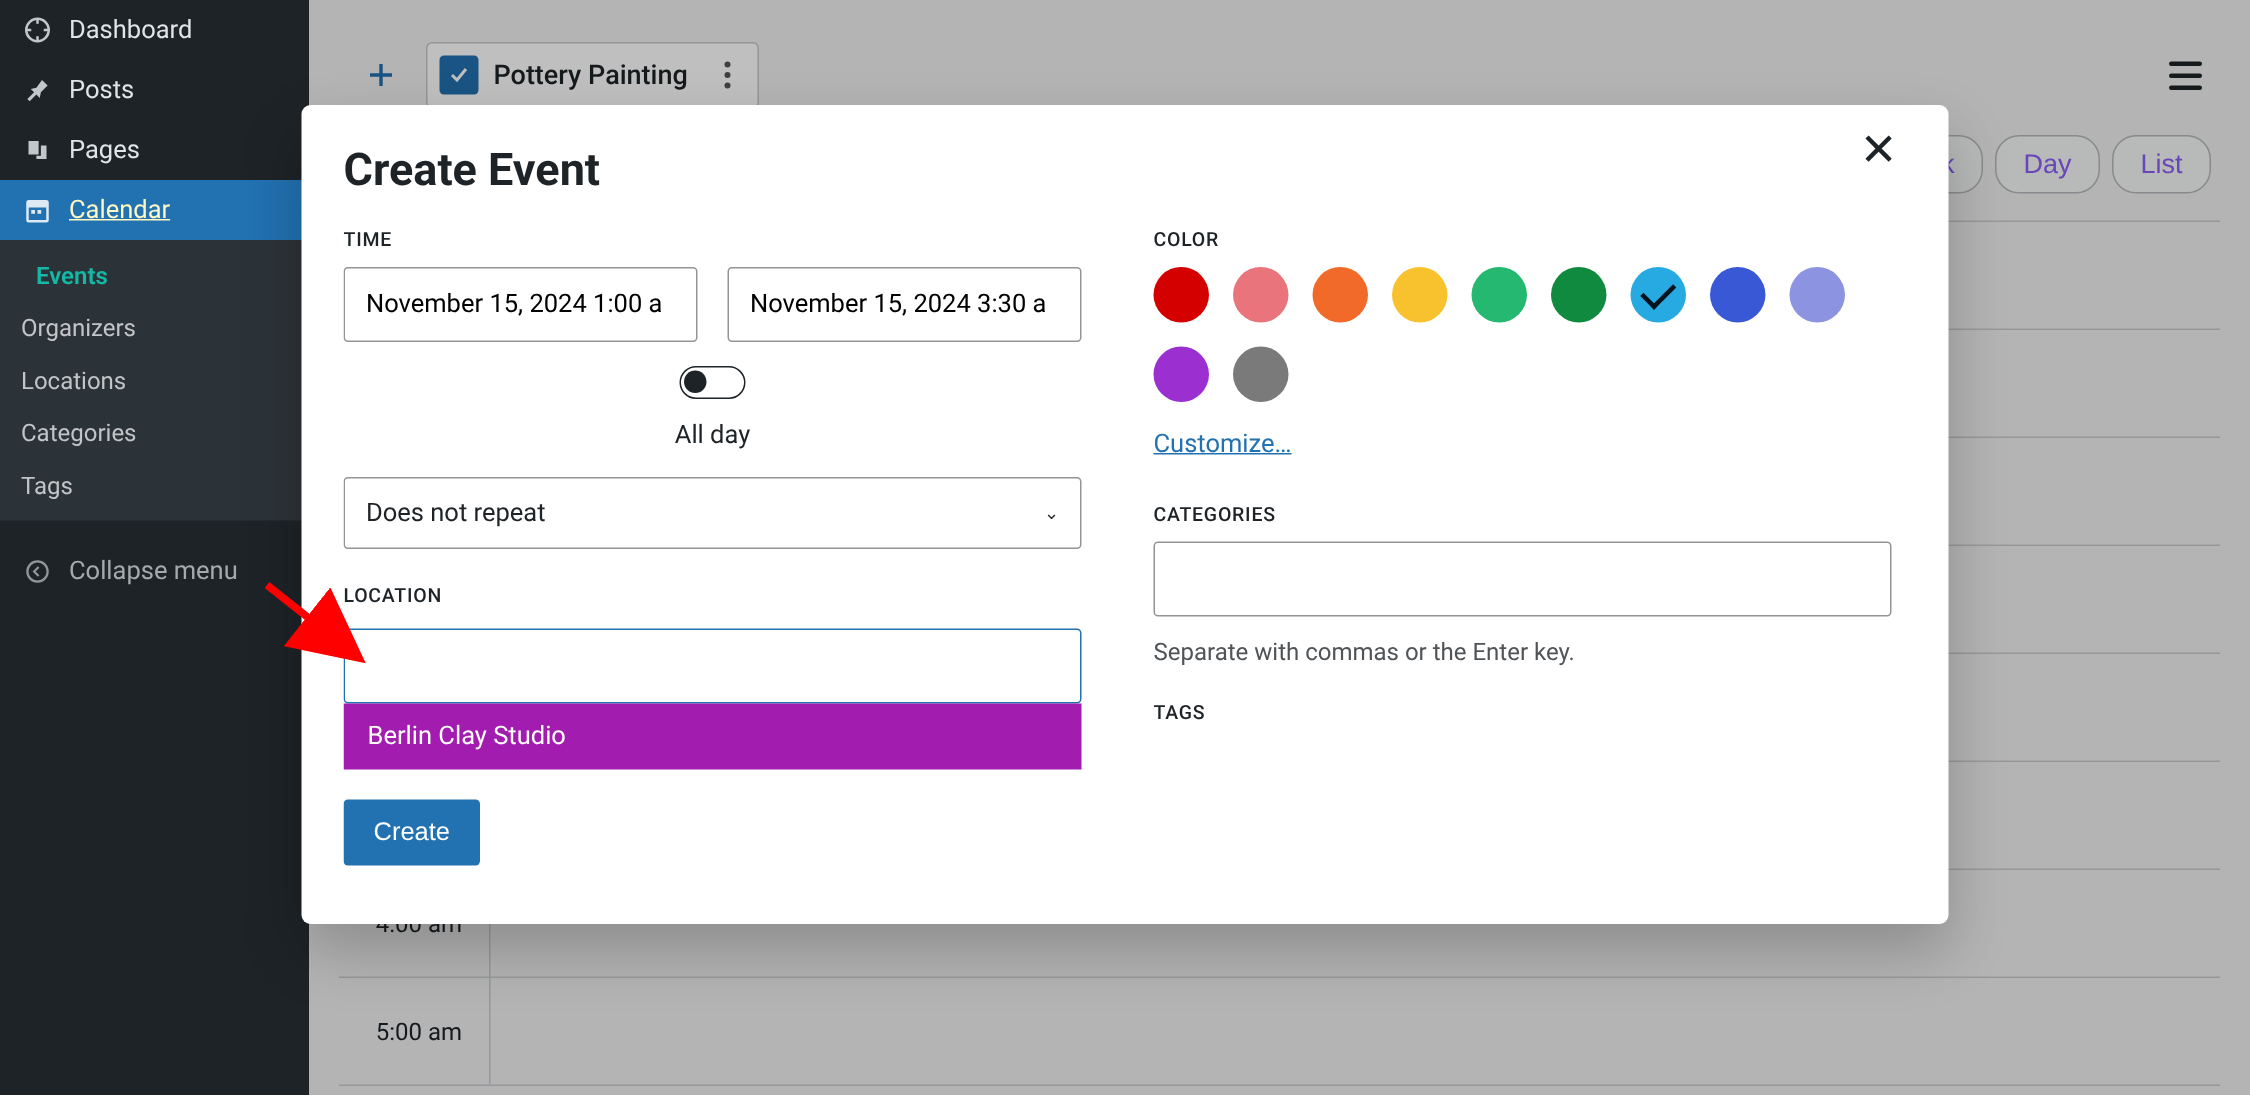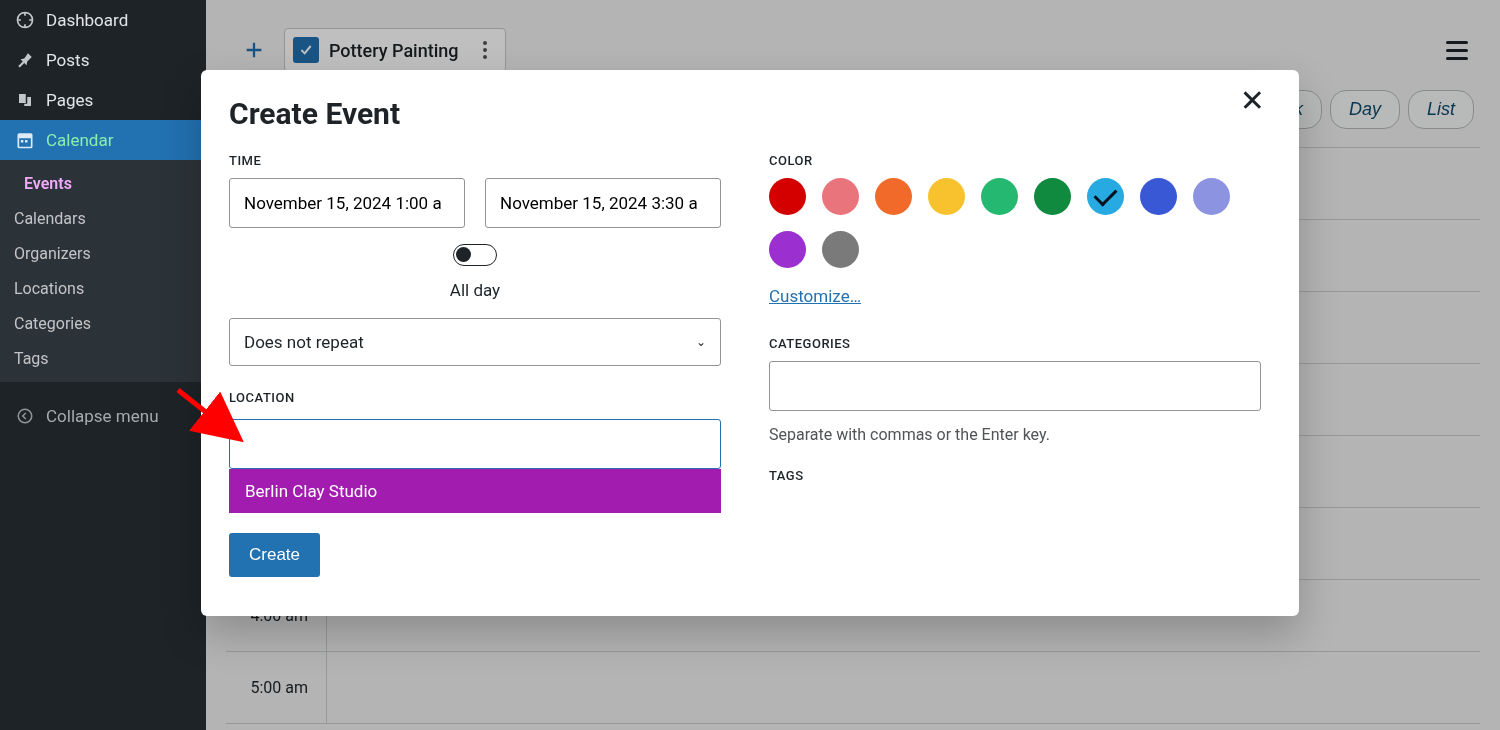--- a/index.html
+++ b/index.html
@@ -1,46 +1,46 @@
 <!DOCTYPE html>
 <html><head>
 <meta charset="utf-8">
 <style>
 * { box-sizing: border-box; margin: 0; padding: 0; }
 body { font-family: -apple-system, BlinkMacSystemFont, "Segoe UI", Roboto, Helvetica, Arial, sans-serif; font-size: 14px; color: #1d2327; width: 1500px; height: 730px; overflow: hidden; position: relative; }
 
 
 .sidebar { position: absolute; left: 0; top: 0; width: 206px; height: 100%; background: #1d2327; color: #f0f0f1; display: flex; flex-direction: column; }
 .menu-item { display: flex; align-items: center; gap: 10px; padding: 9px 14px; color: #e2e4e7; cursor: pointer; font-size: 17px; }
-.menu-item.active { background: #2271b1; color: #86efac; position: relative; }
+.menu-item.active { background: #2271b1; color: #fef9c3; position: relative; text-decoration: underline; }
 .menu-item.active::after { content: ""; position: absolute; right: -1px; top: 50%; transform: translateY(-50%); width: 0; height: 0; border: 6px solid transparent; border-right-color: #f0f0f1; }
 .menu-icon { width: 22px; height: 22px; display: inline-flex; align-items: center; justify-content: center; opacity: .85; flex-shrink: 0; }
 .submenu { background: #2c3338; padding: 6px 0; }
 .submenu-item { padding: 8px 14px; color: #c3c4c7; cursor: pointer; font-size: 16px; }
-.submenu-item.current { color: #f0abfc; font-weight: 600; padding-left: 24px; }
+.submenu-item.current { color: #14b8a6; font-weight: 600; padding-left: 24px; }
 .bottom-group { margin-top: 14px; }
 .bottom-group .menu-item { font-size: 17px; }
 
 
 .main { position: absolute; left: 206px; top: 0; right: 0; bottom: 0; background: #f0f0f1; }
 .dim-overlay { position: absolute; inset: 0; background: rgba(0,0,0,0.25); }
 .content-inner { position: absolute; inset: 0; padding: 0 20px; }
 .toolbar-row { display: flex; align-items: center; gap: 8px; padding: 28px 6px 18px; }
 .add-btn { width: 44px; height: 44px; display: flex; align-items: center; justify-content: center; font-size: 28px; color: #2271b1; cursor: pointer; border-radius:4px; }
 .chip { display: inline-flex; align-items: center; gap: 10px; border: 1px solid #c4c7ca; border-radius: 4px; padding: 8px 10px 8px 8px; background: #fff; }
 .chip-check { width: 26px; height: 26px; background: #2271b1; border-radius: 3px; display:flex; align-items:center; justify-content:center; }
 .chip-check svg { stroke:#fff; }
 .chip-label { font-weight: 500; font-size:18px; }
 .chip-dots { width: 20px; display:flex; flex-direction: column; gap:3px; align-items:center; margin-left:6px;}
 .chip-dots span { width:4px;height:4px;border-radius:50%;background:#555; }
 .burger { margin-left:auto; display:flex; flex-direction:column; gap:5px; cursor:pointer; padding:6px; }
 .burger span { display:block; width:22px; height:3px; background:#1d2327; border-radius:2px; }
 
 .view-row { display: flex; align-items: center; gap: 8px; padding: 0 6px 18px; justify-content:flex-end; }
-.view-btn { border: 1px solid #b6b9bc; background: #f6f7f7; color: #0c4a6e; padding: 8px 18px; border-radius: 16px; font-size: 18px; cursor: pointer; font-style: italic; }
+.view-btn { border: 1px solid #b6b9bc; background: #f6f7f7; color: #8b5cf6; padding: 8px 18px; border-radius: 16px; font-size: 18px; cursor: pointer; }
 
 
 .calendar { border-top: 1px solid #c9cccf; }
 .cal-row { height: 72px; border-bottom: 1px solid #c9cccf; display: flex; }
 .time-col { width: 100px; display: flex; align-items: center; justify-content: flex-end; padding-right: 18px; color: #1d2327; font-size: 16px; }
 .grid-col { flex: 1; border-left: 1px solid #c9cccf; }
 
 
 .modal { position: absolute; left: 201px; top: 70px; width: 1098px; height: 546px; background: #fff; border-radius: 6px; box-shadow: 0 18px 40px rgba(0,0,0,0.22); display: flex; flex-direction: column; padding: 26px 28px 28px; }
 .modal-close { position: absolute; top: 6px; right: 24px; font-size: 30px; font-weight: 300; cursor: pointer; line-height:1; padding:10px; }
@@ -111,21 +111,20 @@
   <div class="menu-item active">
     <span class="menu-icon">
       <svg width="20" height="20" viewBox="0 0 24 24" fill="#fff">
           <path d="M5 4h14a2 2 0 012 2v14a2 2 0 01-2 2H5a2 2 0 01-2-2V6a2 2 0 012-2zm0 6v10h14V10H5zm2 2h3v3H7v-3zm5 0h3v3h-3v-3z"></path>
         </svg>
     </span>
     <span>Calendar</span>
   </div>
   <div class="submenu">
     <div class="submenu-item current">Events</div>
-    <div class="submenu-item">Calendars</div>
     <div class="submenu-item">Organizers</div>
     <div class="submenu-item">Locations</div>
     <div class="submenu-item">Categories</div>
     <div class="submenu-item">Tags</div>
   </div>
   <div class="bottom-group">
     <div class="menu-item" style="color:#a7aaad;">
       <span class="menu-icon">
         <svg width="18" height="18" viewBox="0 0 24 24" fill="#a7aaad">
             <circle cx="12" cy="12" r="9" fill="none" stroke="#a7aaad" stroke-width="2"></circle>

